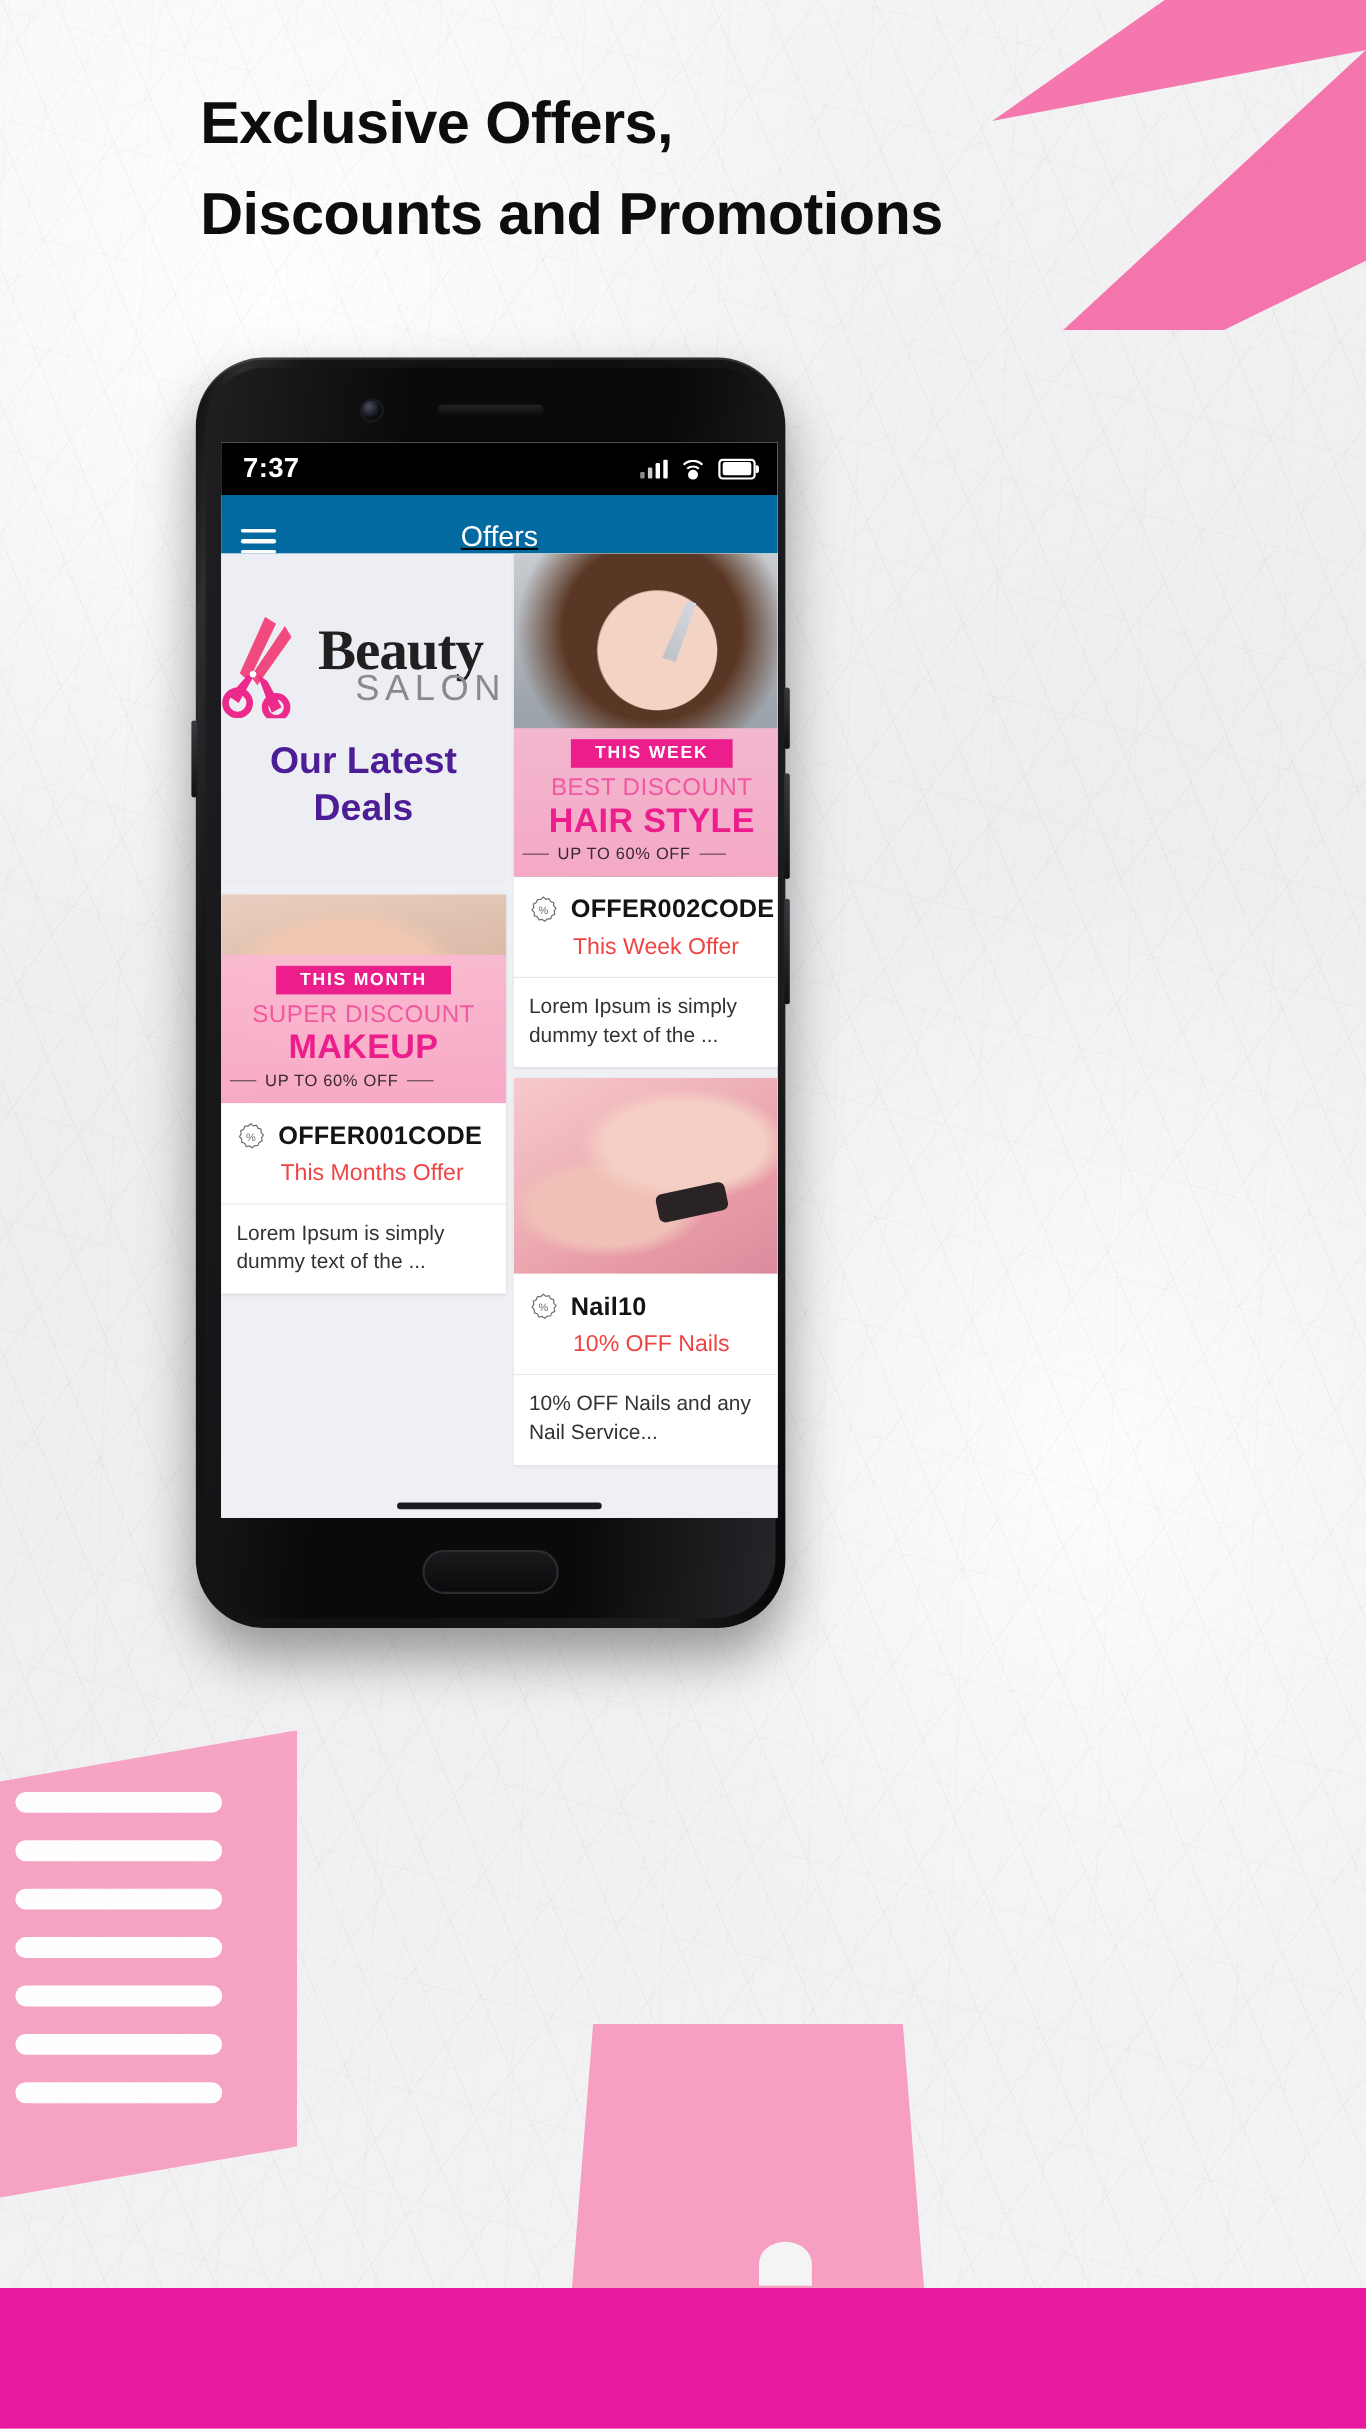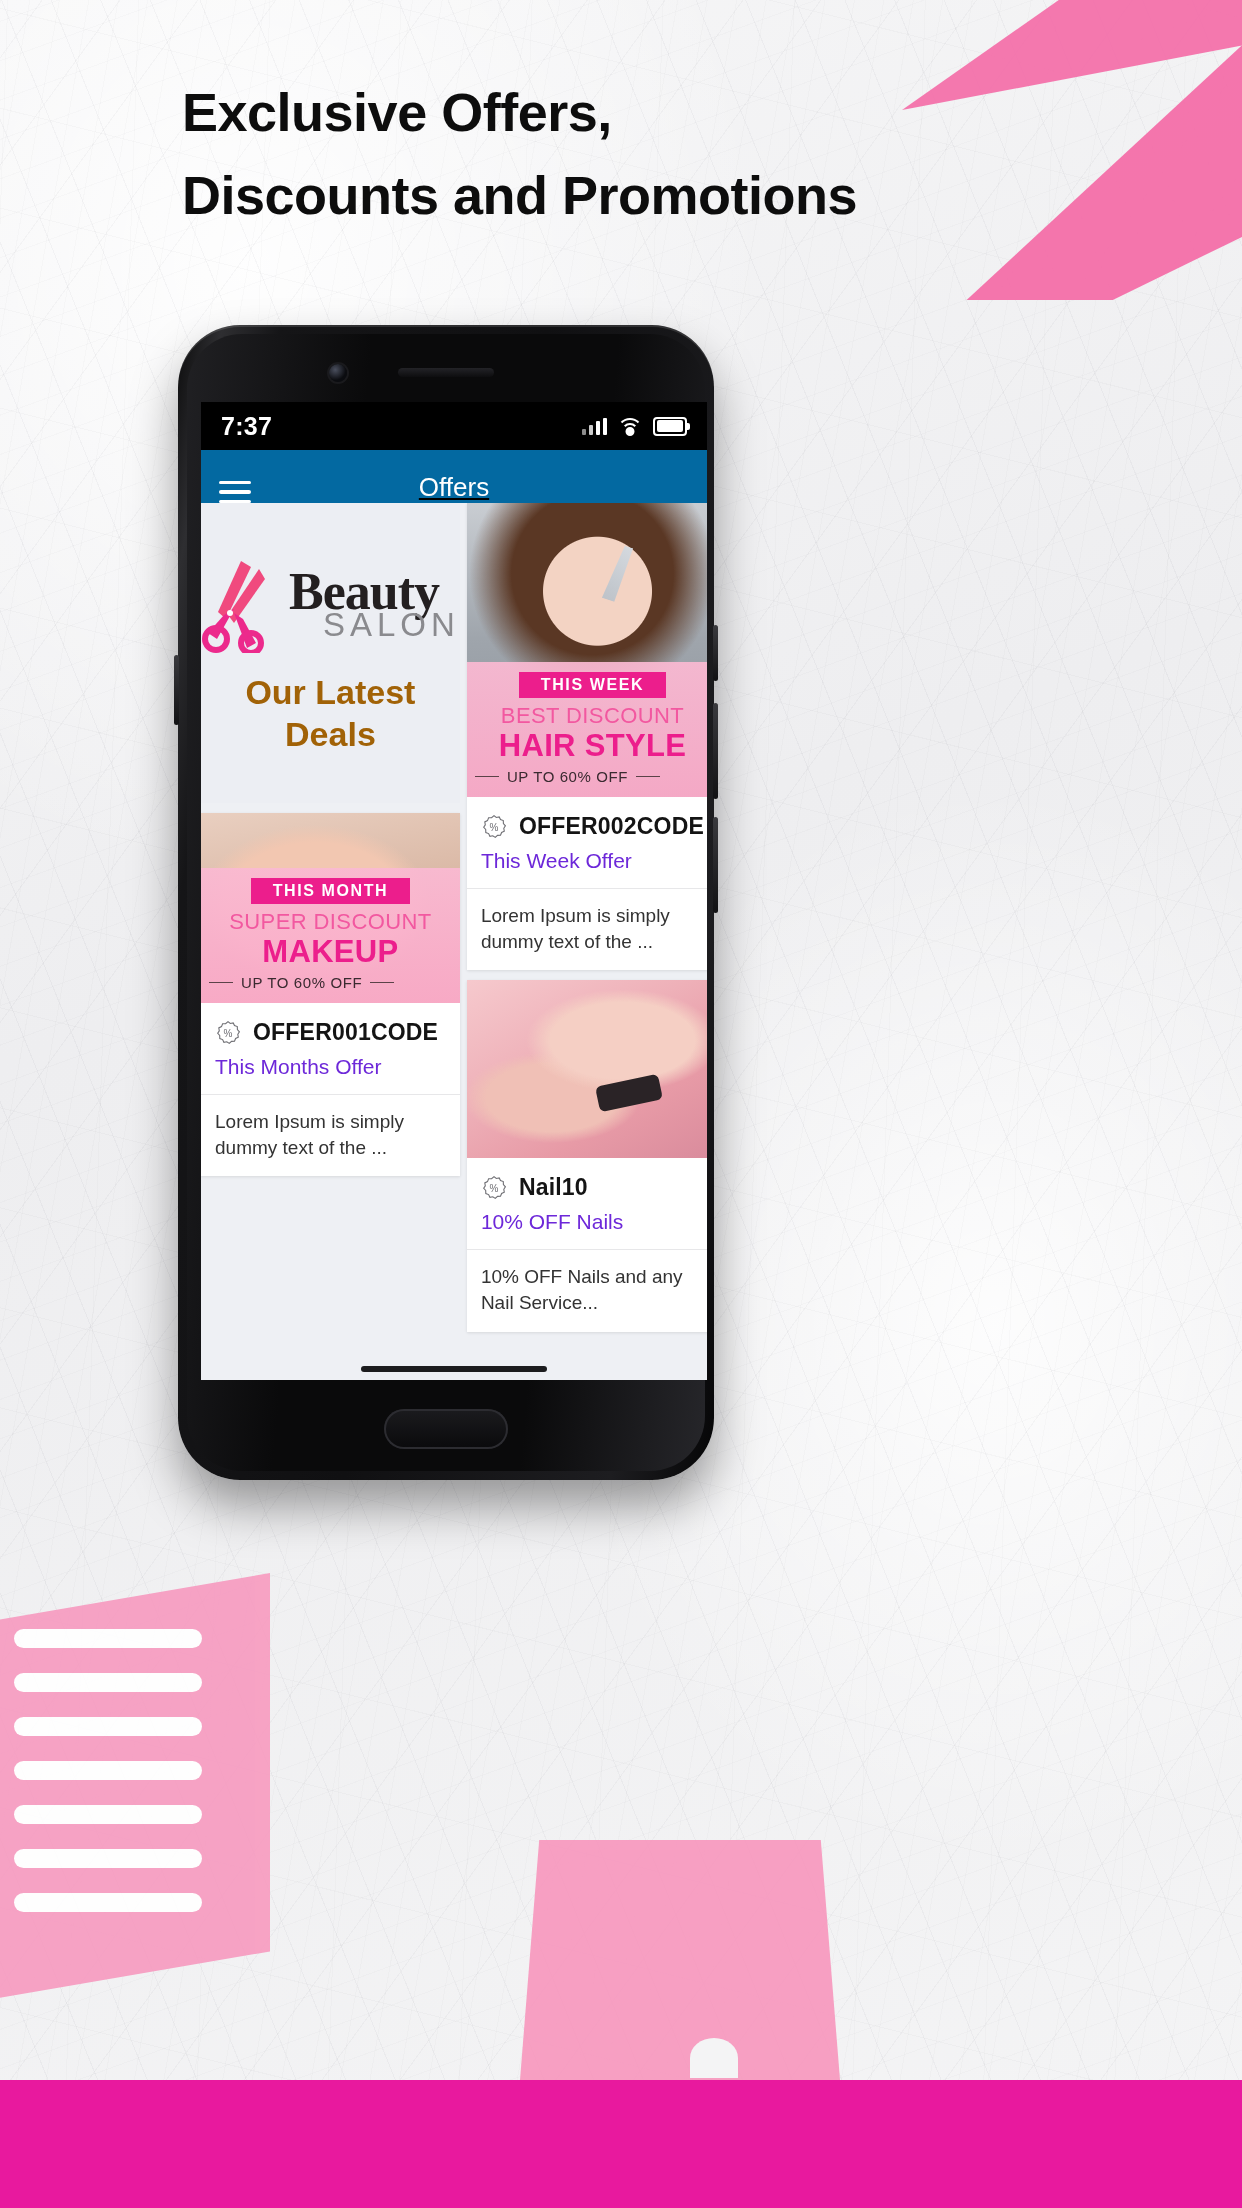--- a/index.html
+++ b/index.html
@@ -155,21 +155,21 @@
 
   
   #latest-tile{
     background:#eceef3;height:300px;display:flex;flex-direction:column;
     align-items:center;justify-content:center;padding-top:6px;box-sizing:border-box;
   }
   #logo-row{display:flex;align-items:center;gap:14px;margin-bottom:18px;}
   #logo-text{line-height:.92;}
   #logo-beauty{font-family:"Liberation Serif",serif;font-size:52px;font-weight:700;color:#231f20;letter-spacing:-1px;}
   #logo-salon{font-size:33px;font-weight:400;color:#8a8a8e;letter-spacing:5px;margin-left:34px;display:block;margin-top:-6px;}
-  #latest-title{color:#a16207;font-size:34px;font-weight:600;text-align:center;line-height:1.25;}
+  #latest-title{color:#4c1d95;font-size:34px;font-weight:600;text-align:center;line-height:1.25;}
 
   
   .promo{
     position:absolute;left:0;right:0;bottom:0;padding:10px 8px 12px;
     background:linear-gradient(180deg,rgba(250,185,210,.93),rgba(250,170,200,.95));
     text-align:center;box-sizing:border-box;
   }
   .promo-tag{display:inline-block;background:#EC1E8C;color:#fff;
     font-size:16px;font-weight:700;letter-spacing:1.6px;padding:4px 22px;text-align:center;}
   .promo-sub{color:#F258A0;font-size:22px;font-weight:500;letter-spacing:.4px;margin-top:5px;}
@@ -207,21 +207,21 @@
   .photo-nails::after{
     content:"";position:absolute;left:52%;top:56%;width:64px;height:26px;
     background:#2a2326;border-radius:6px;transform:rotate(-12deg);
   }
 
   
   .card-head{display:flex;align-items:center;gap:12px;padding:16px 14px 0;}
   .pct-badge{width:26px;height:26px;flex:0 0 26px;position:relative;}
   .pct-badge svg{display:block;}
   .card-code{font-size:23px;font-weight:700;color:#141414;letter-spacing:.2px;}
-  .card-sub{padding:9px 14px 15px;font-size:21px;color:#6d28d9;}
+  .card-sub{padding:9px 14px 15px;font-size:21px;color:#ef4444;margin-left:40px;}
   .card-divider{height:1px;background:#e7e7e9;}
   .card-desc{padding:14px 14px 16px;font-size:19px;color:#333;line-height:1.35;}
 
   #scroll-indicator{
     position:absolute;left:50%;transform:translateX(-50%);bottom:8px;
     width:186px;height:6px;border-radius:4px;background:#1c1c1e;
   }
 </style>
 </head>
 <body>

